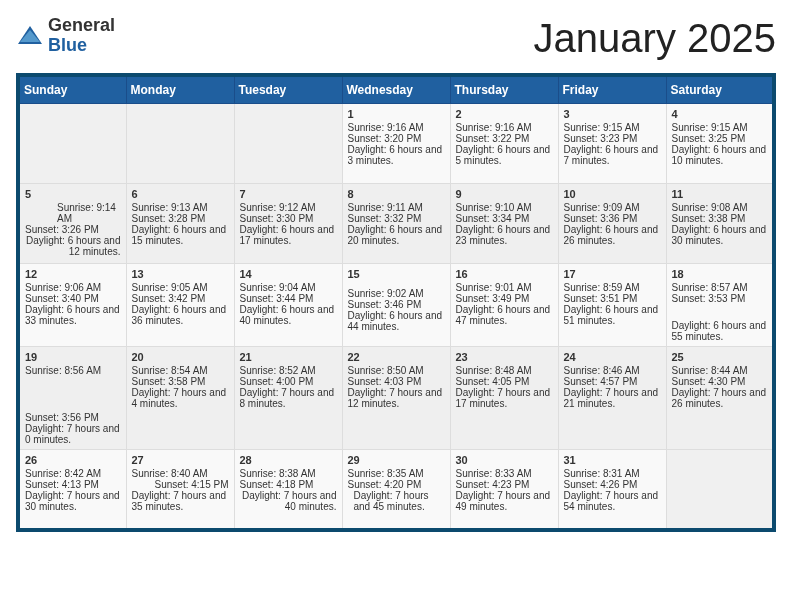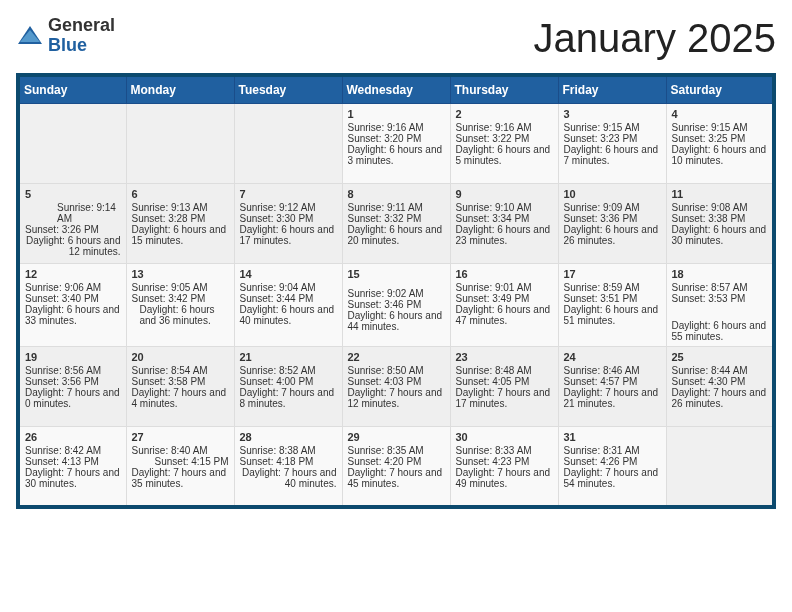--- a/index.html
+++ b/index.html
@@ -191,21 +191,21 @@
         <td>
           <span class="day-num">12</span>
           <span style="display: block;">Sunrise: 9:06 AM</span>
           <span style="display: block;">Sunset: 3:40 PM</span>
           <span style="display: block;">Daylight: 6 hours and 33 minutes.</span>
         </td>
         <td>
           <span class="day-num">13</span>
           <span style="display: block;">Sunrise: 9:05 AM</span>
           <span style="display: block;">Sunset: 3:42 PM</span>
-          <span style="display: block; margin-left: 8px;">Daylight: 6 hours and 36 minutes.</span>
+          <span style="display: block;">Daylight: 6 hours and 36 minutes.</span>
         </td>
         <td>
           <span class="day-num">14</span>
           <span style="display: block;">Sunrise: 9:04 AM</span>
           <span style="display: block;">Sunset: 3:44 PM</span>
           <span style="display: block;">Daylight: 6 hours and 40 minutes.</span>
         </td>
         <td>
           <span class="day-num">15</span>
           <span style="display: block; margin-top: 8px;">Sunrise: 9:02 AM</span>
@@ -228,21 +228,21 @@
           <span class="day-num">18</span>
           <span style="display: block;">Sunrise: 8:57 AM</span>
           <span style="display: block;">Sunset: 3:53 PM</span>
           <span style="display: block; margin-top: 16px;">Daylight: 6 hours and 55 minutes.</span>
         </td>
       </tr>
       <tr>
         <td>
           <span class="day-num">19</span>
           <span style="display: block;">Sunrise: 8:56 AM</span>
-          <span style="display: block;">Sunset: 3:56 PM</span>
+          <span style="display: block; margin-top: 36px;">Sunset: 3:56 PM</span>
           <span style="display: block;">Daylight: 7 hours and 0 minutes.</span>
         </td>
         <td>
           <span class="day-num">20</span>
           <span style="display: block;">Sunrise: 8:54 AM</span>
           <span style="display: block;">Sunset: 3:58 PM</span>
           <span style="display: block;">Daylight: 7 hours and 4 minutes.</span>
         </td>
         <td>
           <span class="day-num">21</span>
@@ -291,21 +291,21 @@
         <td>
           <span class="day-num">28</span>
           <span style="display: block;">Sunrise: 8:38 AM</span>
           <span style="display: block;">Sunset: 4:18 PM</span>
           <span style="display: block; text-align: right;">Daylight: 7 hours and 40 minutes.</span>
         </td>
         <td>
           <span class="day-num">29</span>
           <span style="display: block;">Sunrise: 8:35 AM</span>
           <span style="display: block;">Sunset: 4:20 PM</span>
-          <span style="display: block;">Daylight: 7 hours and 45 minutes.</span>
+          <span style="display: block; margin-left: 6px;">Daylight: 7 hours and 45 minutes.</span>
         </td>
         <td>
           <span class="day-num">30</span>
           <span style="display: block;">Sunrise: 8:33 AM</span>
           <span style="display: block;">Sunset: 4:23 PM</span>
           <span style="display: block;">Daylight: 7 hours and 49 minutes.</span>
         </td>
         <td>
           <span class="day-num">31</span>
           <span style="display: block;">Sunrise: 8:31 AM</span>

